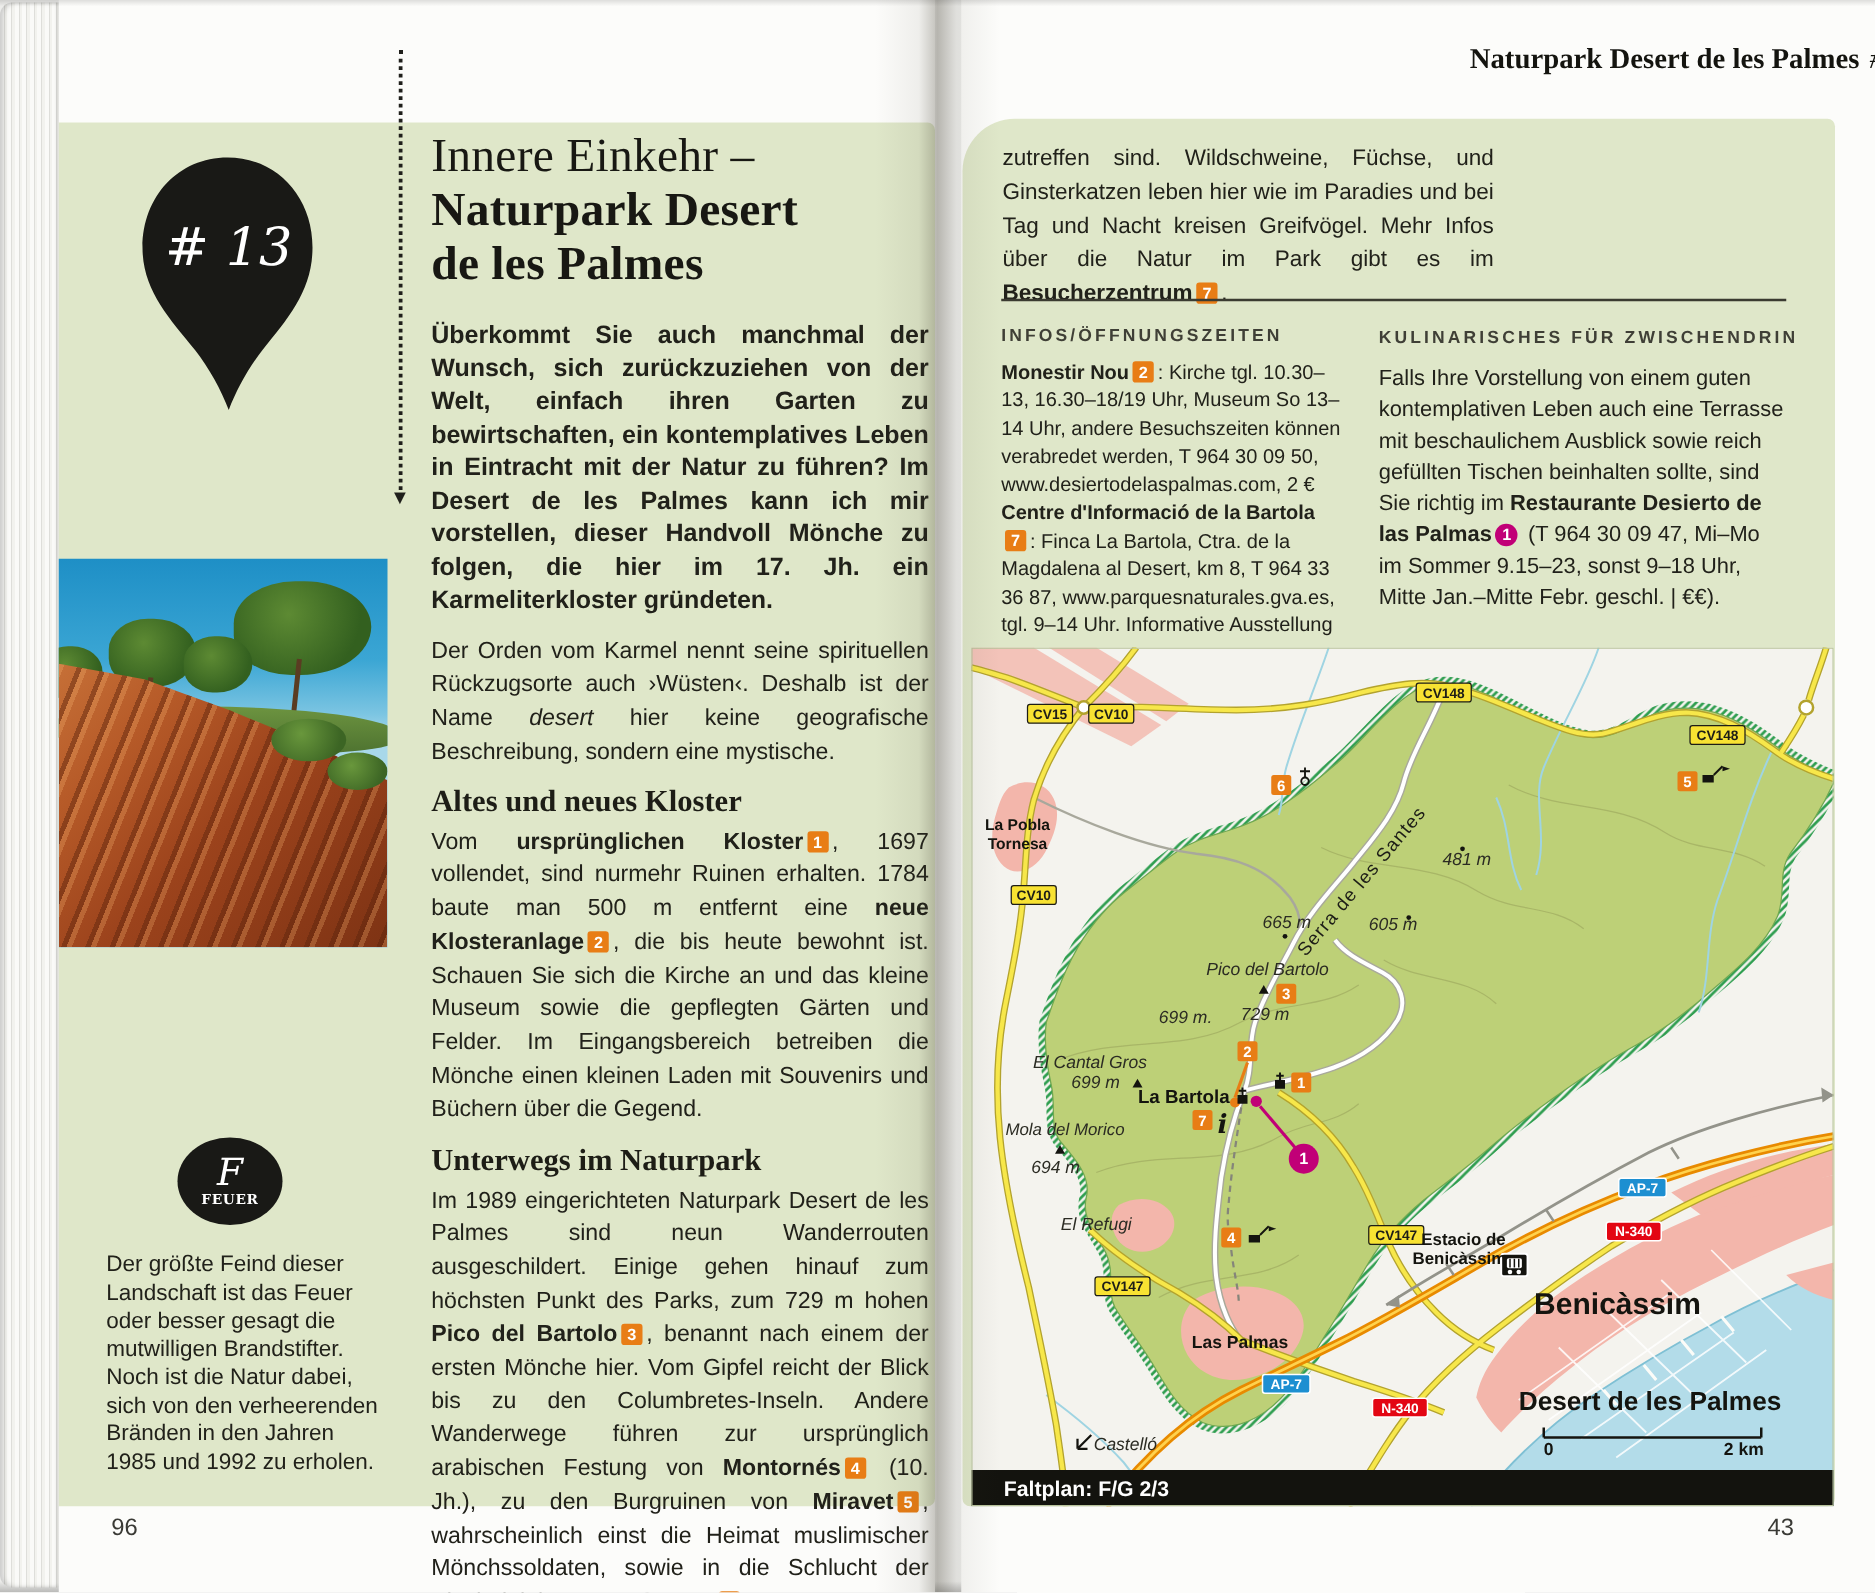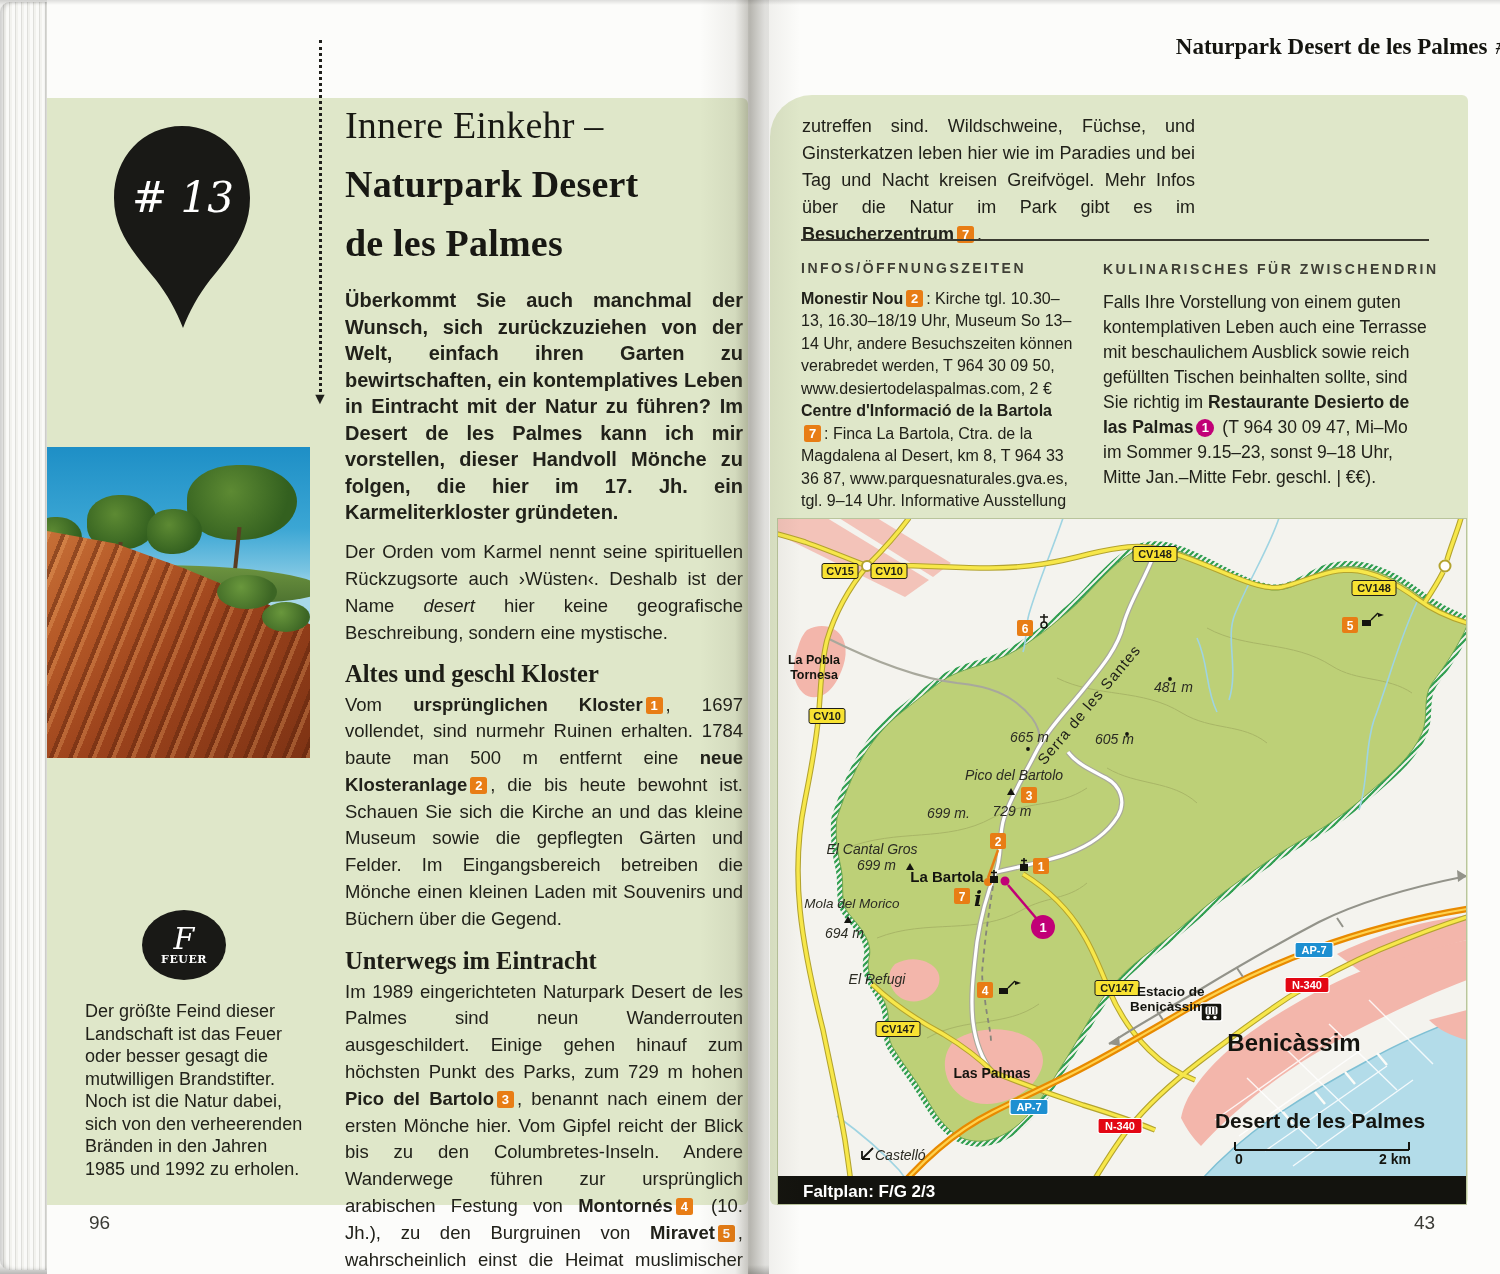--- a/index.html
+++ b/index.html
@@ -16,21 +16,21 @@
     background:linear-gradient(90deg,rgba(0,0,0,0) 0%,rgba(60,55,40,.07) 35%,rgba(60,55,40,.30) 50%,rgba(60,55,40,.07) 65%,rgba(0,0,0,0) 100%);}
   .greenpanel{position:absolute;background:#dfe7c9;}
   
   .gp-l{left:0;top:98px;width:701px;height:1107px;border-radius:0 6px 6px 0;}
   .dotline{position:absolute;left:272px;top:40px;height:352px;border-left:3px dotted #1f1f1b;z-index:5;}
   .dotarrow{position:absolute;left:265px;top:390px;font-size:16px;color:#1f1f1b;z-index:5;}
   .pin{position:absolute;left:60px;top:120px;width:150px;height:212px;z-index:4;}
   .pin text{font:italic 42px "DejaVu Serif",serif;fill:#fff;}
   .colmain{position:absolute;left:298px;top:104px;width:398px;color:#21211a;z-index:4;}
   .h1{font-family:"Liberation Serif",serif;font-size:38px;line-height:43px;color:#181813;letter-spacing:.2px;}
-  .h1 .bold{font-weight:bold;margin-top:16px;}
+  .h1 .bold{font-weight:bold;}
   .intro{margin-top:22px;font-weight:bold;font-size:20px;line-height:26.5px;text-align:justify;}
   .bodytext{margin-top:12px;font-size:18.5px;line-height:27px;text-align:justify;}
   .h3{margin-top:14px;font-family:"Liberation Serif",serif;font-weight:bold;font-size:24.5px;color:#1d1d16;}
   .secbody{margin-top:4px;font-size:18.5px;line-height:26.8px;text-align:justify;}
   .bo{display:inline-block;background:#e87d15;color:#fff;font-weight:bold;font-style:normal;font-size:13px;line-height:17px;min-width:17px;text-align:center;border-radius:2.5px;margin:0 3px;vertical-align:1px;}
   .bm{display:inline-block;background:#c10077;color:#fff;font-weight:bold;font-style:normal;font-size:13px;line-height:18px;width:18px;text-align:center;border-radius:50%;margin:0 3px;vertical-align:1px;}
   .photo{position:absolute;left:0;top:447px;width:263px;height:311px;overflow:hidden;z-index:4;background:linear-gradient(180deg,#1e8fc6 0%,#3ba6d4 26%,#7cc5e2 40%,#a8d8ea 46%);}
   .tree{position:absolute;border-radius:48% 52% 55% 45%;background:radial-gradient(circle at 40% 35%,#5d8a33,#33601f 70%);}
   .trunk{position:absolute;width:4px;background:#5a3c22;transform:rotate(6deg);}
   .grass{position:absolute;left:-8px;top:118px;width:280px;height:38px;border-radius:40% 60% 30% 50%;background:linear-gradient(180deg,#6d9440,#4e7330);}
@@ -96,23 +96,23 @@
     </svg>
 
     <div class="colmain">
       <div class="h1">
         <div>Innere Einkehr –</div>
         <div class="bold">Naturpark Desert</div>
         <div class="bold">de les Palmes</div>
       </div>
       <div class="intro">Überkommt Sie auch manchmal der Wunsch, sich zurückzuziehen von der Welt, einfach ihren Garten zu bewirtschaften, ein kontemplatives Leben in Eintracht mit der Natur zu führen? Im Desert de les Palmes kann ich mir vorstellen, dieser Handvoll Mönche zu folgen, die hier im 17. Jh. ein Karmeliterkloster gründeten.</div>
       <div class="bodytext">Der Orden vom Karmel nennt seine spirituellen Rückzugsorte auch ›Wüsten‹. Deshalb ist der Name <i>desert</i> hier keine geografische Beschreibung, sondern eine mystische.</div>
-      <div class="h3">Altes und geschl Kloster</div>
+      <div class="h3">Altes und neues Kloster</div>
       <div class="secbody">Vom <b>ursprünglichen Kloster</b><span class="bo">1</span>, 1697 vollendet, sind nurmehr Ruinen erhalten. 1784 baute man 500 m entfernt eine <b>neue Klosteranlage</b><span class="bo">2</span>, die bis heute bewohnt ist. Schauen Sie sich die Kirche an und das kleine Museum sowie die gepflegten Gärten und Felder. Im Eingangsbereich betreiben die Mönche einen kleinen Laden mit Souvenirs und Büchern über die Gegend.</div>
-      <div class="h3">Unterwegs im Eintracht</div>
+      <div class="h3">Unterwegs im Naturpark</div>
       <div class="secbody">Im 1989 eingerichteten Naturpark Desert de les Palmes sind neun Wanderrouten ausgeschildert. Einige gehen hinauf zum höchsten Punkt des Parks, zum 729 m hohen <b>Pico del Bartolo</b><span class="bo">3</span>, benannt nach einem der ersten Mönche hier. Vom Gipfel reicht der Blick bis zu den Columbretes-Inseln. Andere Wanderwege führen zur ursprünglich arabischen Festung von <b>Montornés</b><span class="bo">4</span> (10. Jh.), zu den Burgruinen von <b>Miravet</b><span class="bo">5</span>, wahrscheinlich einst die Heimat muslimischer Mönchssoldaten, sowie in die Schlucht der Einsiedelei von <b>Les Santes</b><span class="bo">6</span>.</div>
 
     </div>
 
     <div class="photo">
       <div class="tree" style="left:140px;top:18px;width:110px;height:75px;"></div>
       <div class="tree" style="left:40px;top:48px;width:70px;height:55px;"></div>
       <div class="tree" style="left:100px;top:62px;width:55px;height:45px;"></div>
       <div class="tree" style="left:-15px;top:70px;width:50px;height:42px;"></div>
       <div class="trunk" style="left:188px;top:80px;height:48px;"></div>

